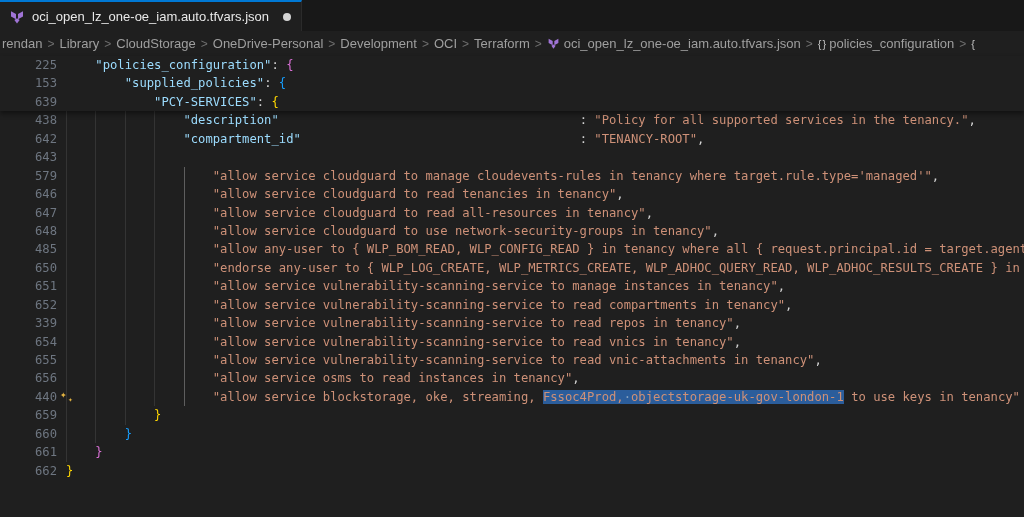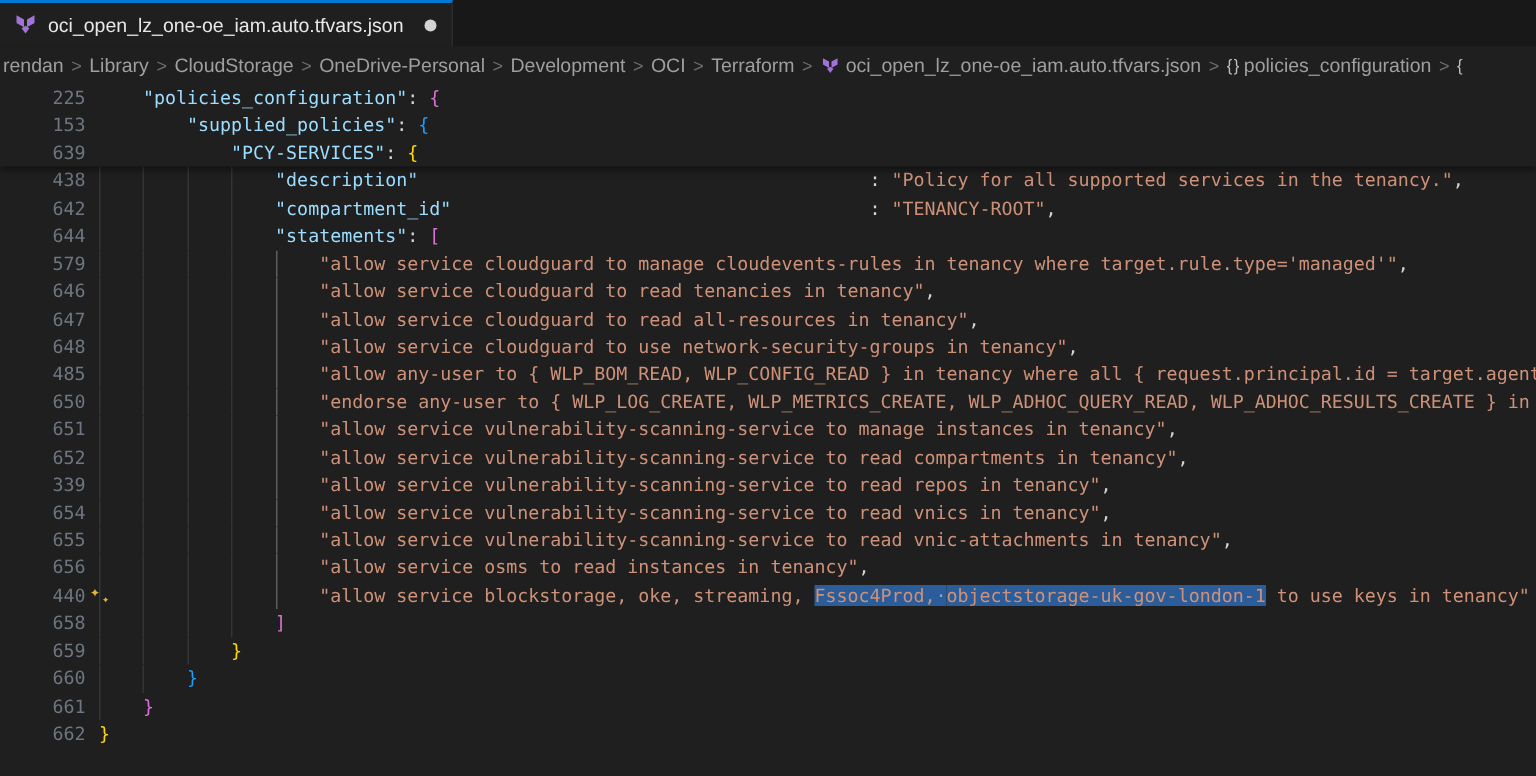--- a/index.html
+++ b/index.html
@@ -130,22 +130,22 @@
   <div class="code-area" id="code">
       <div class="code-line">
         <div class="line-num">438</div>
         <div class="line-content"><div class="guide" style="left: 0px;"></div><div class="guide" style="left: 29.38px;"></div><div class="guide" style="left: 58.76px;"></div><div class="guide" style="left: 88.14px;"></div><span class="tok tok-plain">                </span><span class="tok tok-key">"description"</span><span class="tok tok-punct">                                         : </span><span class="tok tok-str">"Policy for all supported services in the tenancy."</span><span class="tok tok-punct">,</span></div>
       </div>
       <div class="code-line">
         <div class="line-num">642</div>
         <div class="line-content"><div class="guide" style="left: 0px;"></div><div class="guide" style="left: 29.38px;"></div><div class="guide" style="left: 58.76px;"></div><div class="guide" style="left: 88.14px;"></div><span class="tok tok-plain">                </span><span class="tok tok-key">"compartment_id"</span><span class="tok tok-punct">                                      : </span><span class="tok tok-str">"TENANCY-ROOT"</span><span class="tok tok-punct">,</span></div>
       </div>
       <div class="code-line">
-        <div class="line-num">644</div>
-        <div class="line-content"><div class="guide" style="left: 0px;"></div><div class="guide" style="left: 29.38px;"></div><div class="guide" style="left: 58.76px;"></div><div class="guide" style="left: 88.14px;"></div><span class="tok tok-plain">                </span><span class="tok tok-key">"statements"</span><span class="tok tok-punct">: </span><span class="tok tok-b2">[</span></div>
+        <div class="line-num">643</div>
+        <div class="line-content"><div class="guide" style="left: 0px;"></div><div class="guide" style="left: 29.38px;"></div><div class="guide" style="left: 58.76px;"></div><div class="guide" style="left: 88.14px;"></div></div>
       </div>
       <div class="code-line">
         <div class="line-num">579</div>
         <div class="line-content"><div class="guide" style="left: 0px;"></div><div class="guide" style="left: 29.38px;"></div><div class="guide" style="left: 58.76px;"></div><div class="guide" style="left: 88.14px;"></div><div class="guide active" style="left: 117.52px;"></div><span class="tok tok-plain">                    </span><span class="tok tok-str">"allow service cloudguard to manage cloudevents-rules in tenancy where target.rule.type='managed'"</span><span class="tok tok-punct">,</span></div>
       </div>
       <div class="code-line">
         <div class="line-num">646</div>
         <div class="line-content"><div class="guide" style="left: 0px;"></div><div class="guide" style="left: 29.38px;"></div><div class="guide" style="left: 58.76px;"></div><div class="guide" style="left: 88.14px;"></div><div class="guide active" style="left: 117.52px;"></div><span class="tok tok-plain">                    </span><span class="tok tok-str">"allow service cloudguard to read tenancies in tenancy"</span><span class="tok tok-punct">,</span></div>
       </div>
       <div class="code-line">
@@ -190,24 +190,20 @@
       </div>
       <div class="code-line">
         <div class="line-num">440</div>
         <span class="sparkles">
           <span class="sp1">✦</span>
           <span class="sp2">✦</span>
         </span>
         <div class="line-content"><div class="guide" style="left: 0px;"></div><div class="guide" style="left: 29.38px;"></div><div class="guide" style="left: 58.76px;"></div><div class="guide" style="left: 88.14px;"></div><div class="guide active" style="left: 117.52px;"></div><span class="tok tok-plain">                    </span><span class="tok tok-str">"allow service blockstorage, oke, streaming, </span><span class="tok tok-sel">Fssoc4Prod,</span><span class="tok tok-seldot">·</span><span class="tok tok-sel">objectstorage-uk-gov-london-1</span><span class="tok tok-str"> to use keys in tenancy"</span></div>
       </div>
       <div class="code-line">
-        <div class="line-num">658</div>
-        <div class="line-content"><div class="guide" style="left: 0px;"></div><div class="guide" style="left: 29.38px;"></div><div class="guide" style="left: 58.76px;"></div><div class="guide" style="left: 88.14px;"></div><span class="tok tok-plain">                </span><span class="tok tok-b2">]</span></div>
-      </div>
-      <div class="code-line">
         <div class="line-num">659</div>
         <div class="line-content"><div class="guide" style="left: 0px;"></div><div class="guide" style="left: 29.38px;"></div><div class="guide" style="left: 58.76px;"></div><span class="tok tok-plain">            </span><span class="tok tok-b1">}</span></div>
       </div>
       <div class="code-line">
         <div class="line-num">660</div>
         <div class="line-content"><div class="guide" style="left: 0px;"></div><div class="guide" style="left: 29.38px;"></div><span class="tok tok-plain">        </span><span class="tok tok-b3">}</span></div>
       </div>
       <div class="code-line">
         <div class="line-num">661</div>
         <div class="line-content"><div class="guide" style="left: 0px;"></div><span class="tok tok-plain">    </span><span class="tok tok-b2">}</span></div>

